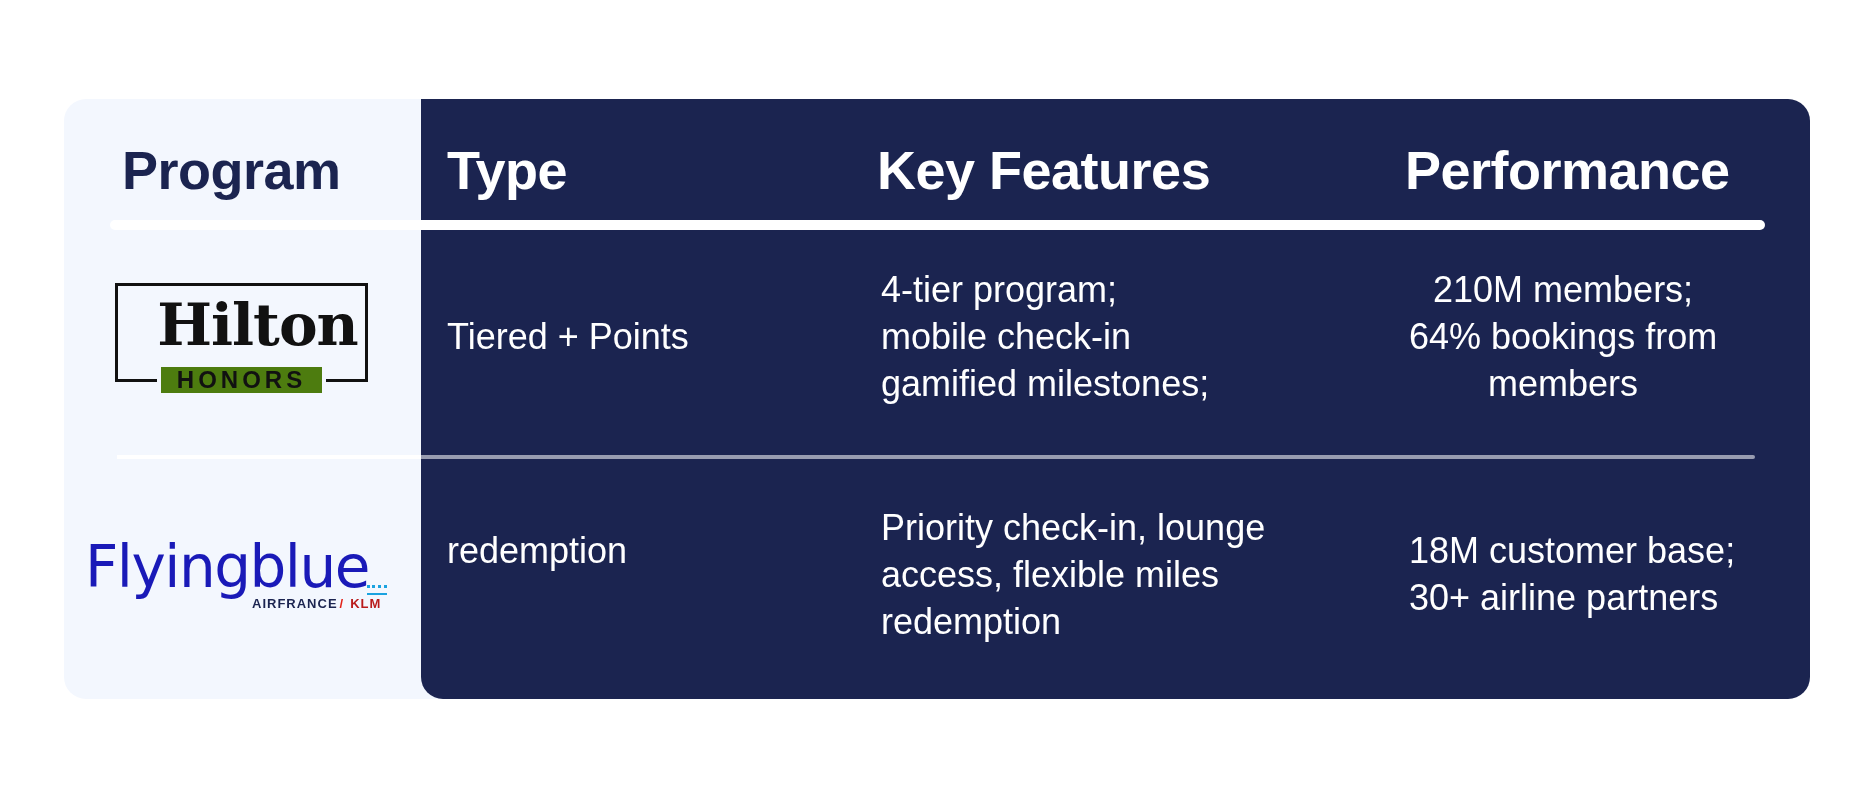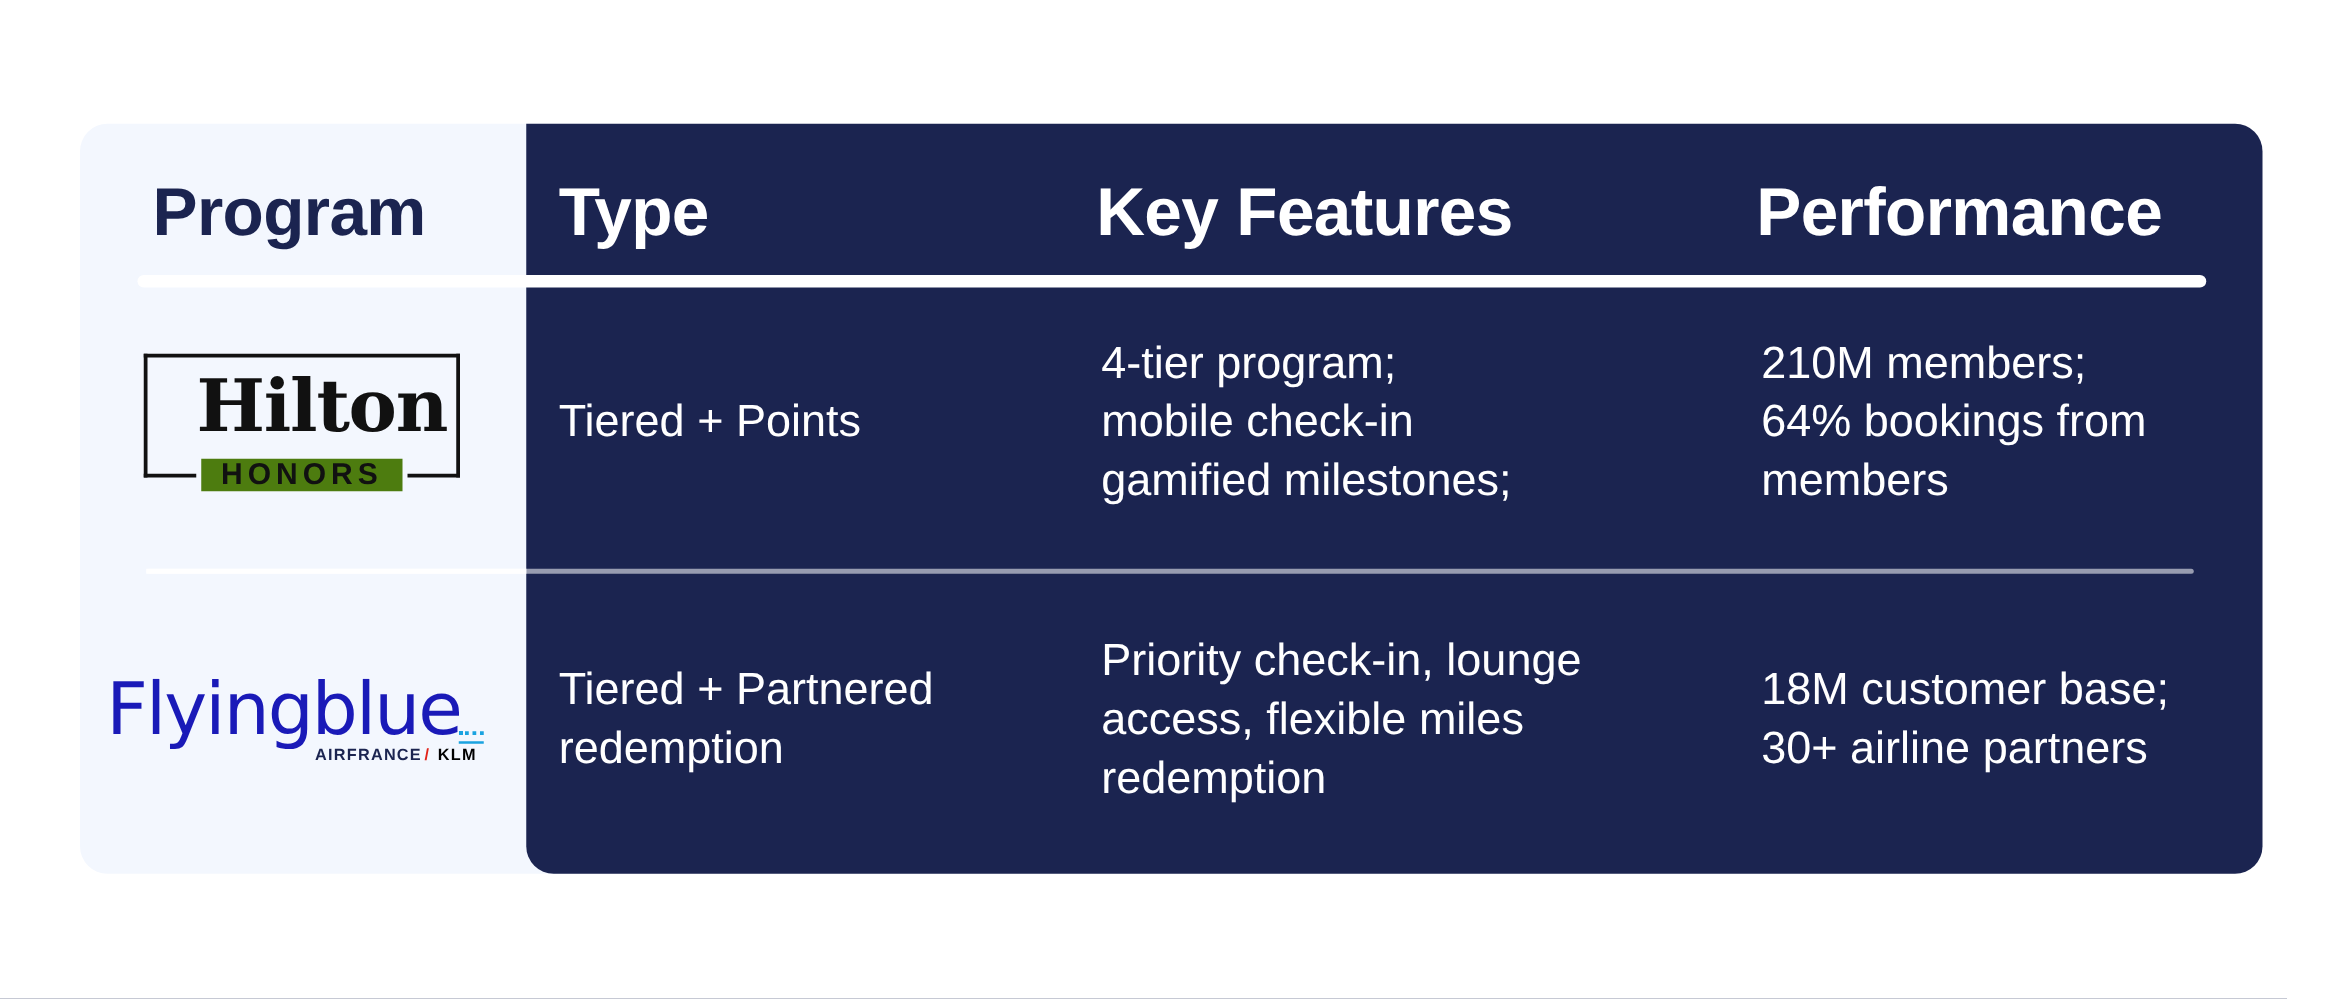--- a/index.html
+++ b/index.html
@@ -59,21 +59,21 @@
   .fb-word {
     position: absolute; left: 0; top: 0; font-family: "DejaVu Sans", sans-serif;
     font-size: 58px; line-height: 64px; color: #1a1ab8; letter-spacing: -1.5px;
   }
   .fb-sub {
     position: absolute; left: 167px; top: 62px; font-family: "Liberation Sans", sans-serif;
     font-weight: bold; font-size: 13px; line-height: 14px; color: #1b2450; letter-spacing: 1px;
     white-space: nowrap;
   }
   .fb-slash { color: #e2231a; margin: 0 6px 0 2px; }
-  .fb-klm { color: #000000; }
+  .fb-klm { color: #b91c1c; }
   .fb-crown {
     position: absolute; left: 282px; top: 50px; width: 20px; height: 10px;
     border-top: 3px dotted #1aa3e0; border-bottom: 2px solid #1aa3e0; box-sizing: border-box;
   }
 </style>
 </head>
 <body>
 
 <div class="light-panel"></div>
 <div class="dark-panel"></div>
@@ -96,40 +96,39 @@
 </div>
 
 <div class="cell" style="left:447px; top:313px;">
   <div>Tiered + Points</div>
 </div>
 <div class="cell" style="left:881px; top:266px;">
   <div>4-tier program;</div>
   <div>mobile check-in</div>
   <div>gamified milestones;</div>
 </div>
-<div class="cell" style="left:1409px; top:266px;">
+<div class="cell" style="left:1409px; top:266px;text-align:center;">
   <div>210M members;</div>
   <div>64% bookings from</div>
   <div>members</div>
 </div>
 
 <div class="row-rule">
   <div class="left-part"></div>
 </div>
 
 <div class="fb-logo">
   <div class="fb-word">Flyingblue</div>
   <div class="fb-crown"></div>
   <div class="fb-sub">
     <span>AIRFRANCE</span><span class="fb-slash">/</span><span class="fb-klm">KLM</span>
   </div>
 </div>
 
 <div class="cell" style="left:447px; top:527px;">
-  <div>Tiered + Partnered</div>
   <div>redemption</div>
 </div>
 <div class="cell" style="left:881px; top:504px;">
   <div>Priority check-in, lounge</div>
   <div>access, flexible miles</div>
   <div>redemption</div>
 </div>
 <div class="cell" style="left:1409px; top:527px;">
   <div>18M customer base;</div>
   <div>30+ airline partners</div>

